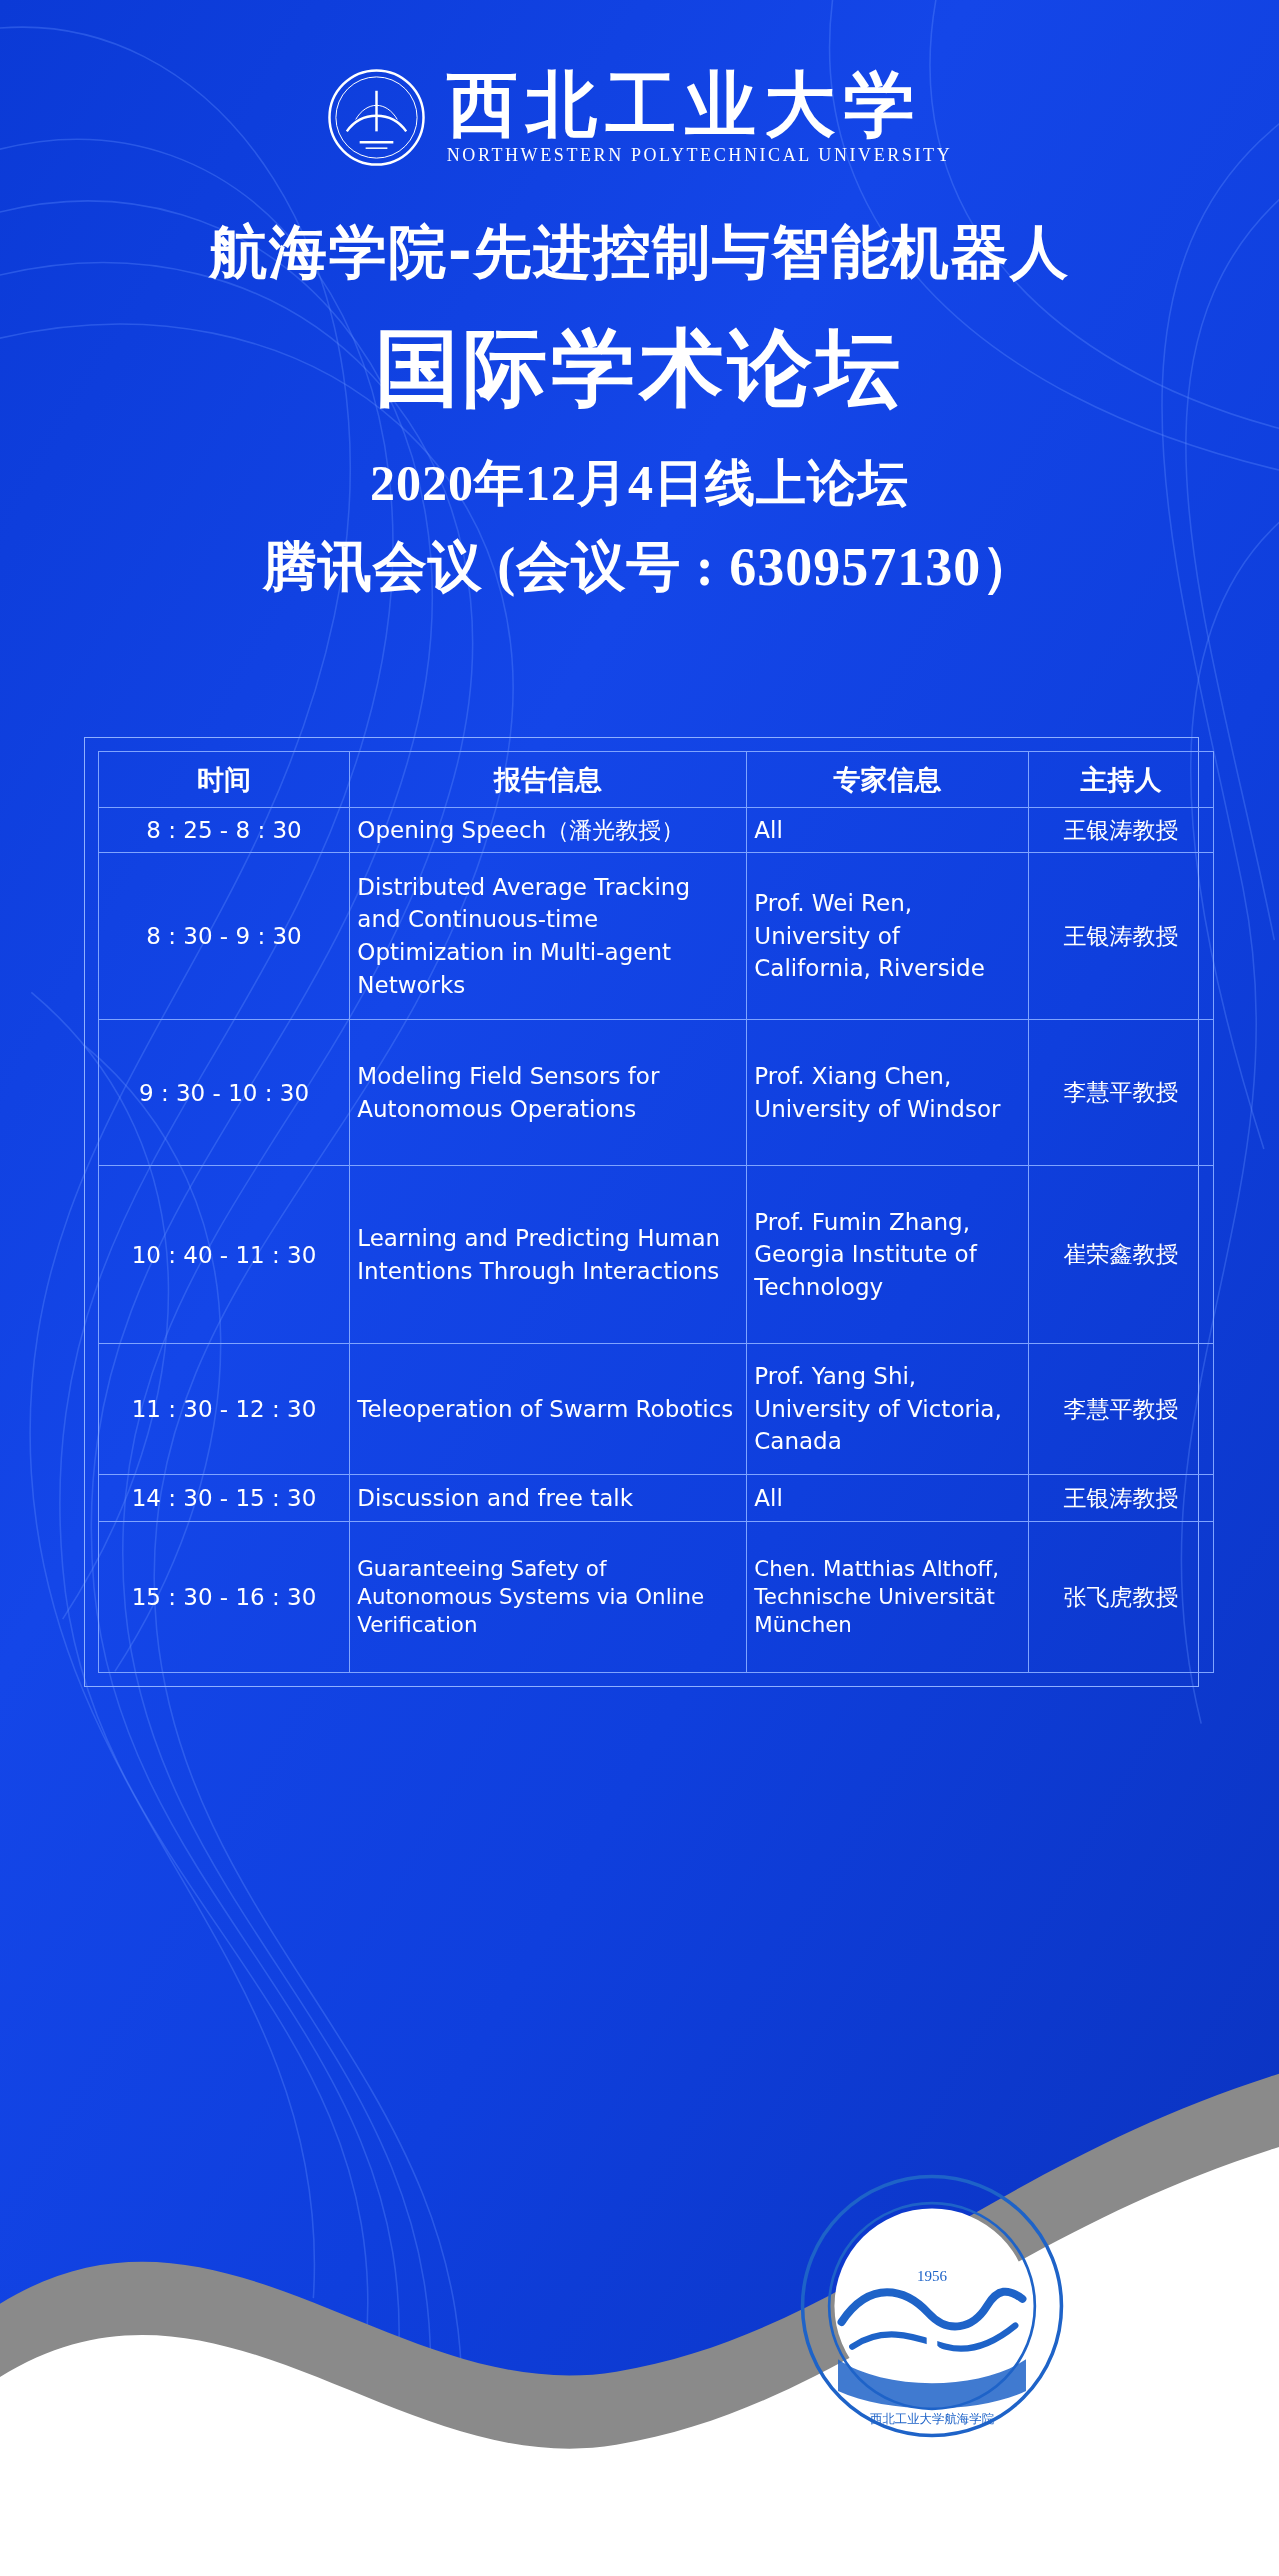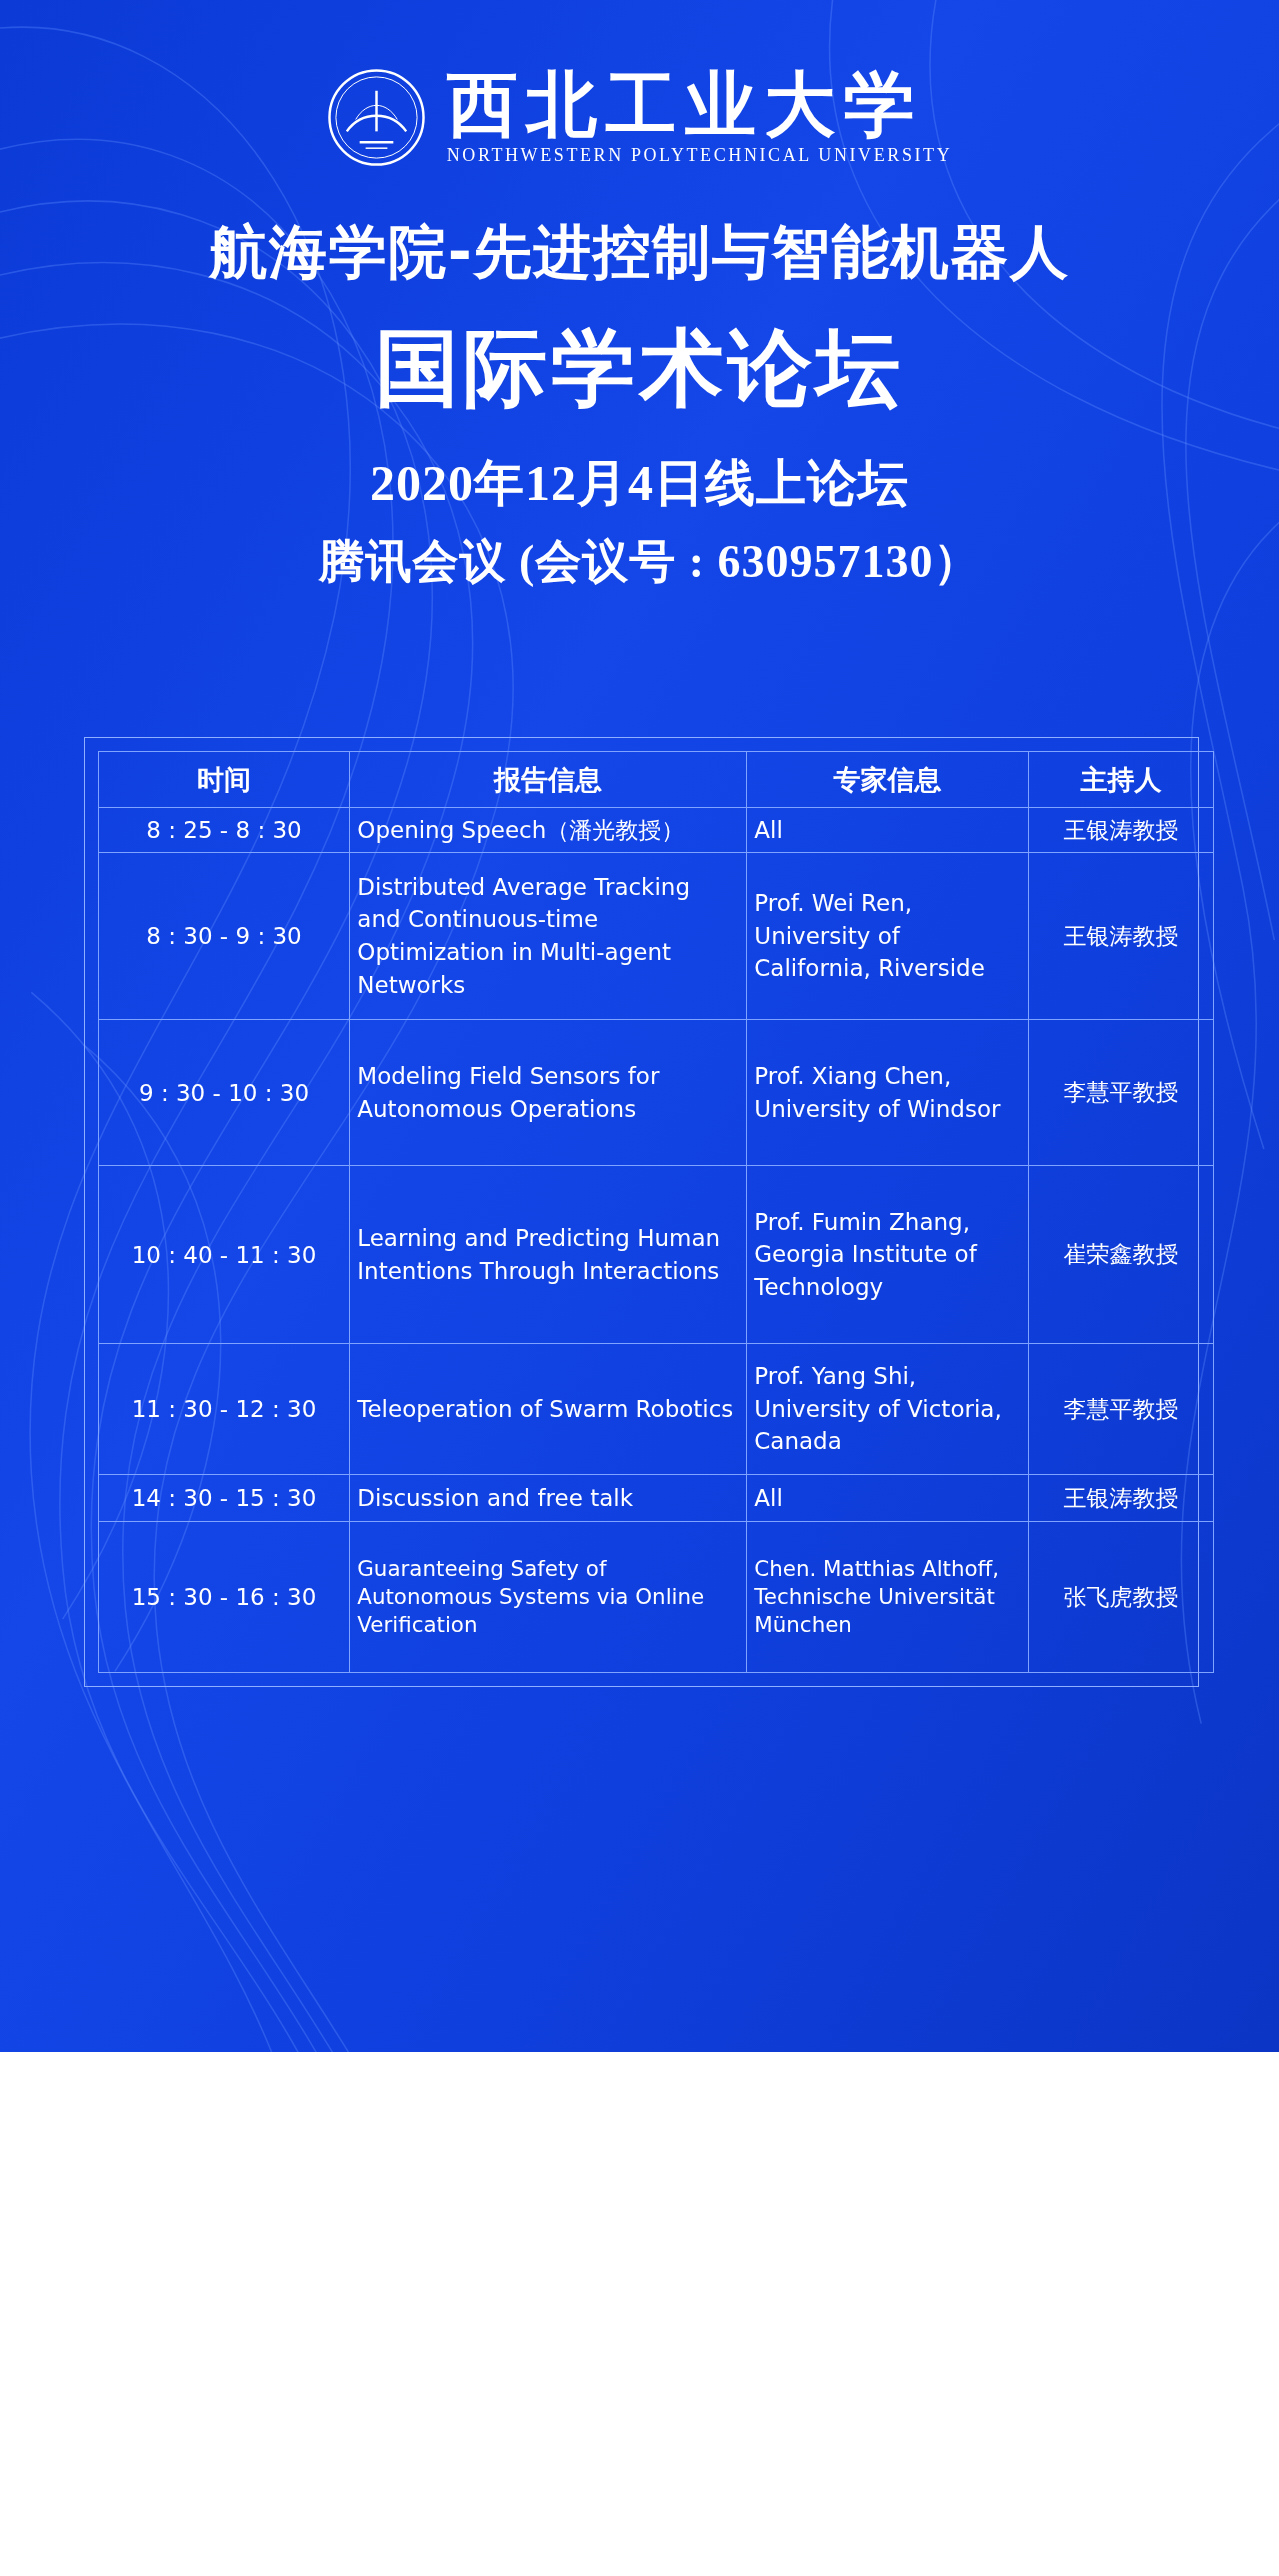--- a/index.html
+++ b/index.html
@@ -6,21 +6,21 @@
     margin: 0;
     padding: 0;
     background: #ffffff;
   }
   body {
     font-family: "Liberation Sans", sans-serif;
   }
   #poster {
     position: relative;
     width: 1279px;
-    height: 2052px;
+    height: 2576px;
     overflow: hidden;
     background: #ffffff;
   }
   
   .bg-blue {
     position: absolute;
     left: 0; top: 0;
     width: 1279px;
     height: 2576px;
     background: linear-gradient(120deg, #0b3ad6 0%, #1446e8 35%, #0f3fdd 60%, #0a31bb 100%);
@@ -99,21 +99,21 @@
     font-family: "Liberation Serif", serif;
     font-weight: bold;
     font-size: 50px;
     letter-spacing: 1px;
   }
   .subtitle-2 {
     margin-top: 13.6px;
     color: #ffffff;
     font-family: "Liberation Serif", serif;
     font-weight: bold;
-    font-size: 46px;
+    font-size: 54px;
     letter-spacing: 1px;
     padding-left: 20px;
   }
   
   .table-wrap {
     position: absolute;
     left: 84px;
     top: 737px;
     width: 1115px;
     border: 1.6px solid #8fb0ff;

